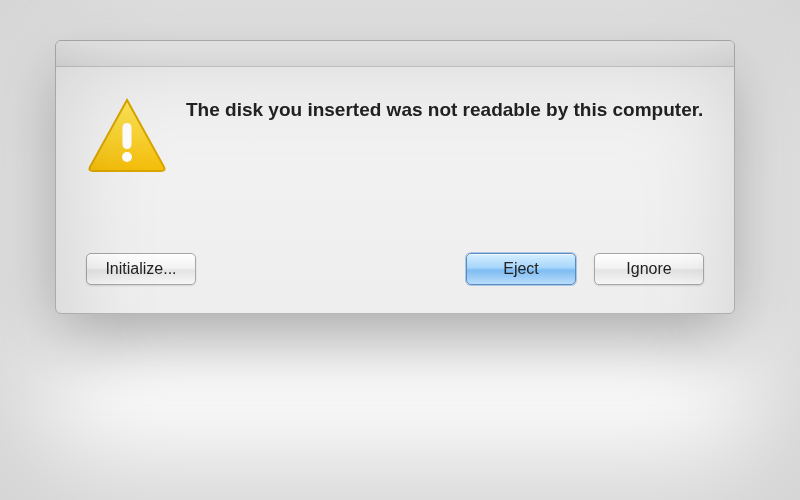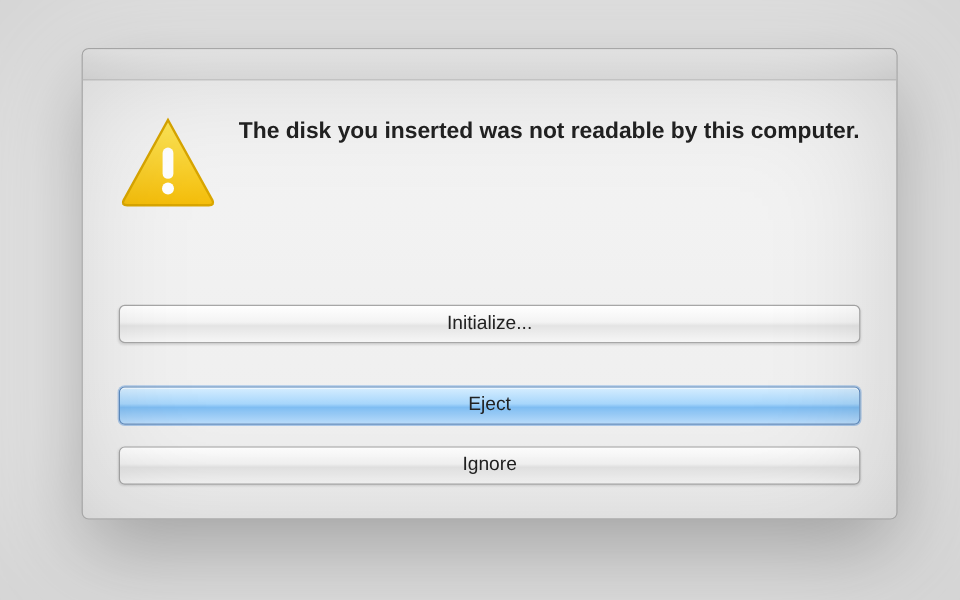--- a/index.html
+++ b/index.html
@@ -14,21 +14,21 @@
       position: relative;
     }
     .vignette {
       position: absolute;
       inset: 0;
       pointer-events: none;
       box-shadow: inset 0 0 120px 40px rgba(0,0,0,0.18);
     }
     .dialog-shadow {
       position: absolute;
-      left: 68px;
+      left: 55px;
       top: 40px;
       width: 680px;
       filter: drop-shadow(0 25px 35px rgba(0,0,0,0.35));
     }
     .dialog {
       width: 680px;
       background: linear-gradient(to bottom, #f4f4f4 0%, #eeeeee 100%);
       border: 1px solid #b8b8b8;
       border-radius: 6px;
       overflow: hidden;
@@ -48,21 +48,20 @@
       font-size: 19px;
       font-weight: 700;
       color: #222;
       line-height: 1.35;
     }
     .button-row {
       display: flex;
       gap: 18px;
       justify-content: center;
       padding: 60px 30px 28px 30px;
-      flex-direction: column;
     }
     .spacer { flex: 1 1 auto; }
     button.aqua {
       min-width: 110px;
       height: 32px;
       padding: 0 18px;
       font-size: 16px;
       font-family: inherit;
       color: #222;
       background: linear-gradient(to bottom, #ffffff 0%, #f3f3f3 45%, #e4e4e4 55%, #f6f6f6 100%);

